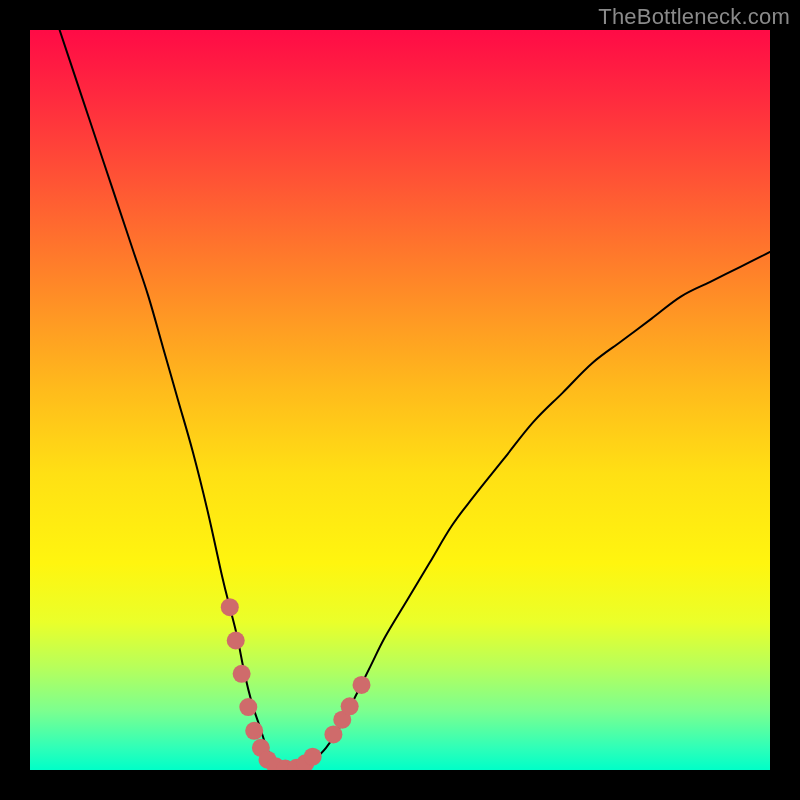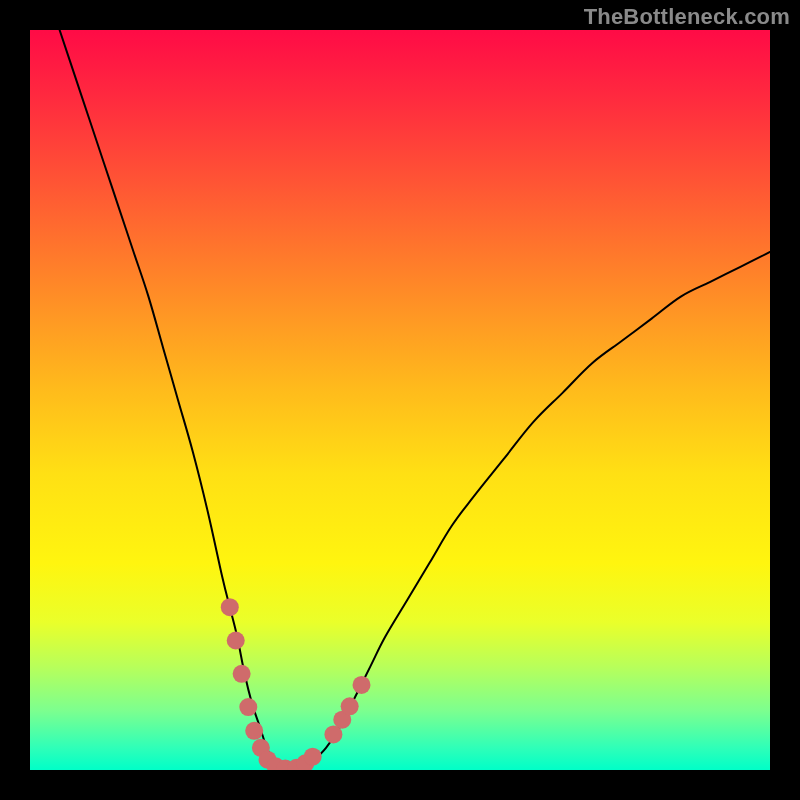--- a/index.html
+++ b/index.html
@@ -31,21 +31,21 @@
       #2fffb8 97%,
       #00ffc8 100%
     );
   }
   .watermark {
     position: absolute;
     top: 4px;
     right: 10px;
     font-family: Arial, Helvetica, sans-serif;
     font-size: 22px;
-    font-weight: 700;
+    font-weight: 400;
     color: #8a8a8a;
     letter-spacing: 0.2px;
     user-select: none;
   }
   svg { display: block; }
 </style>
 </head>
 <body>
 
 <div class="stage">

